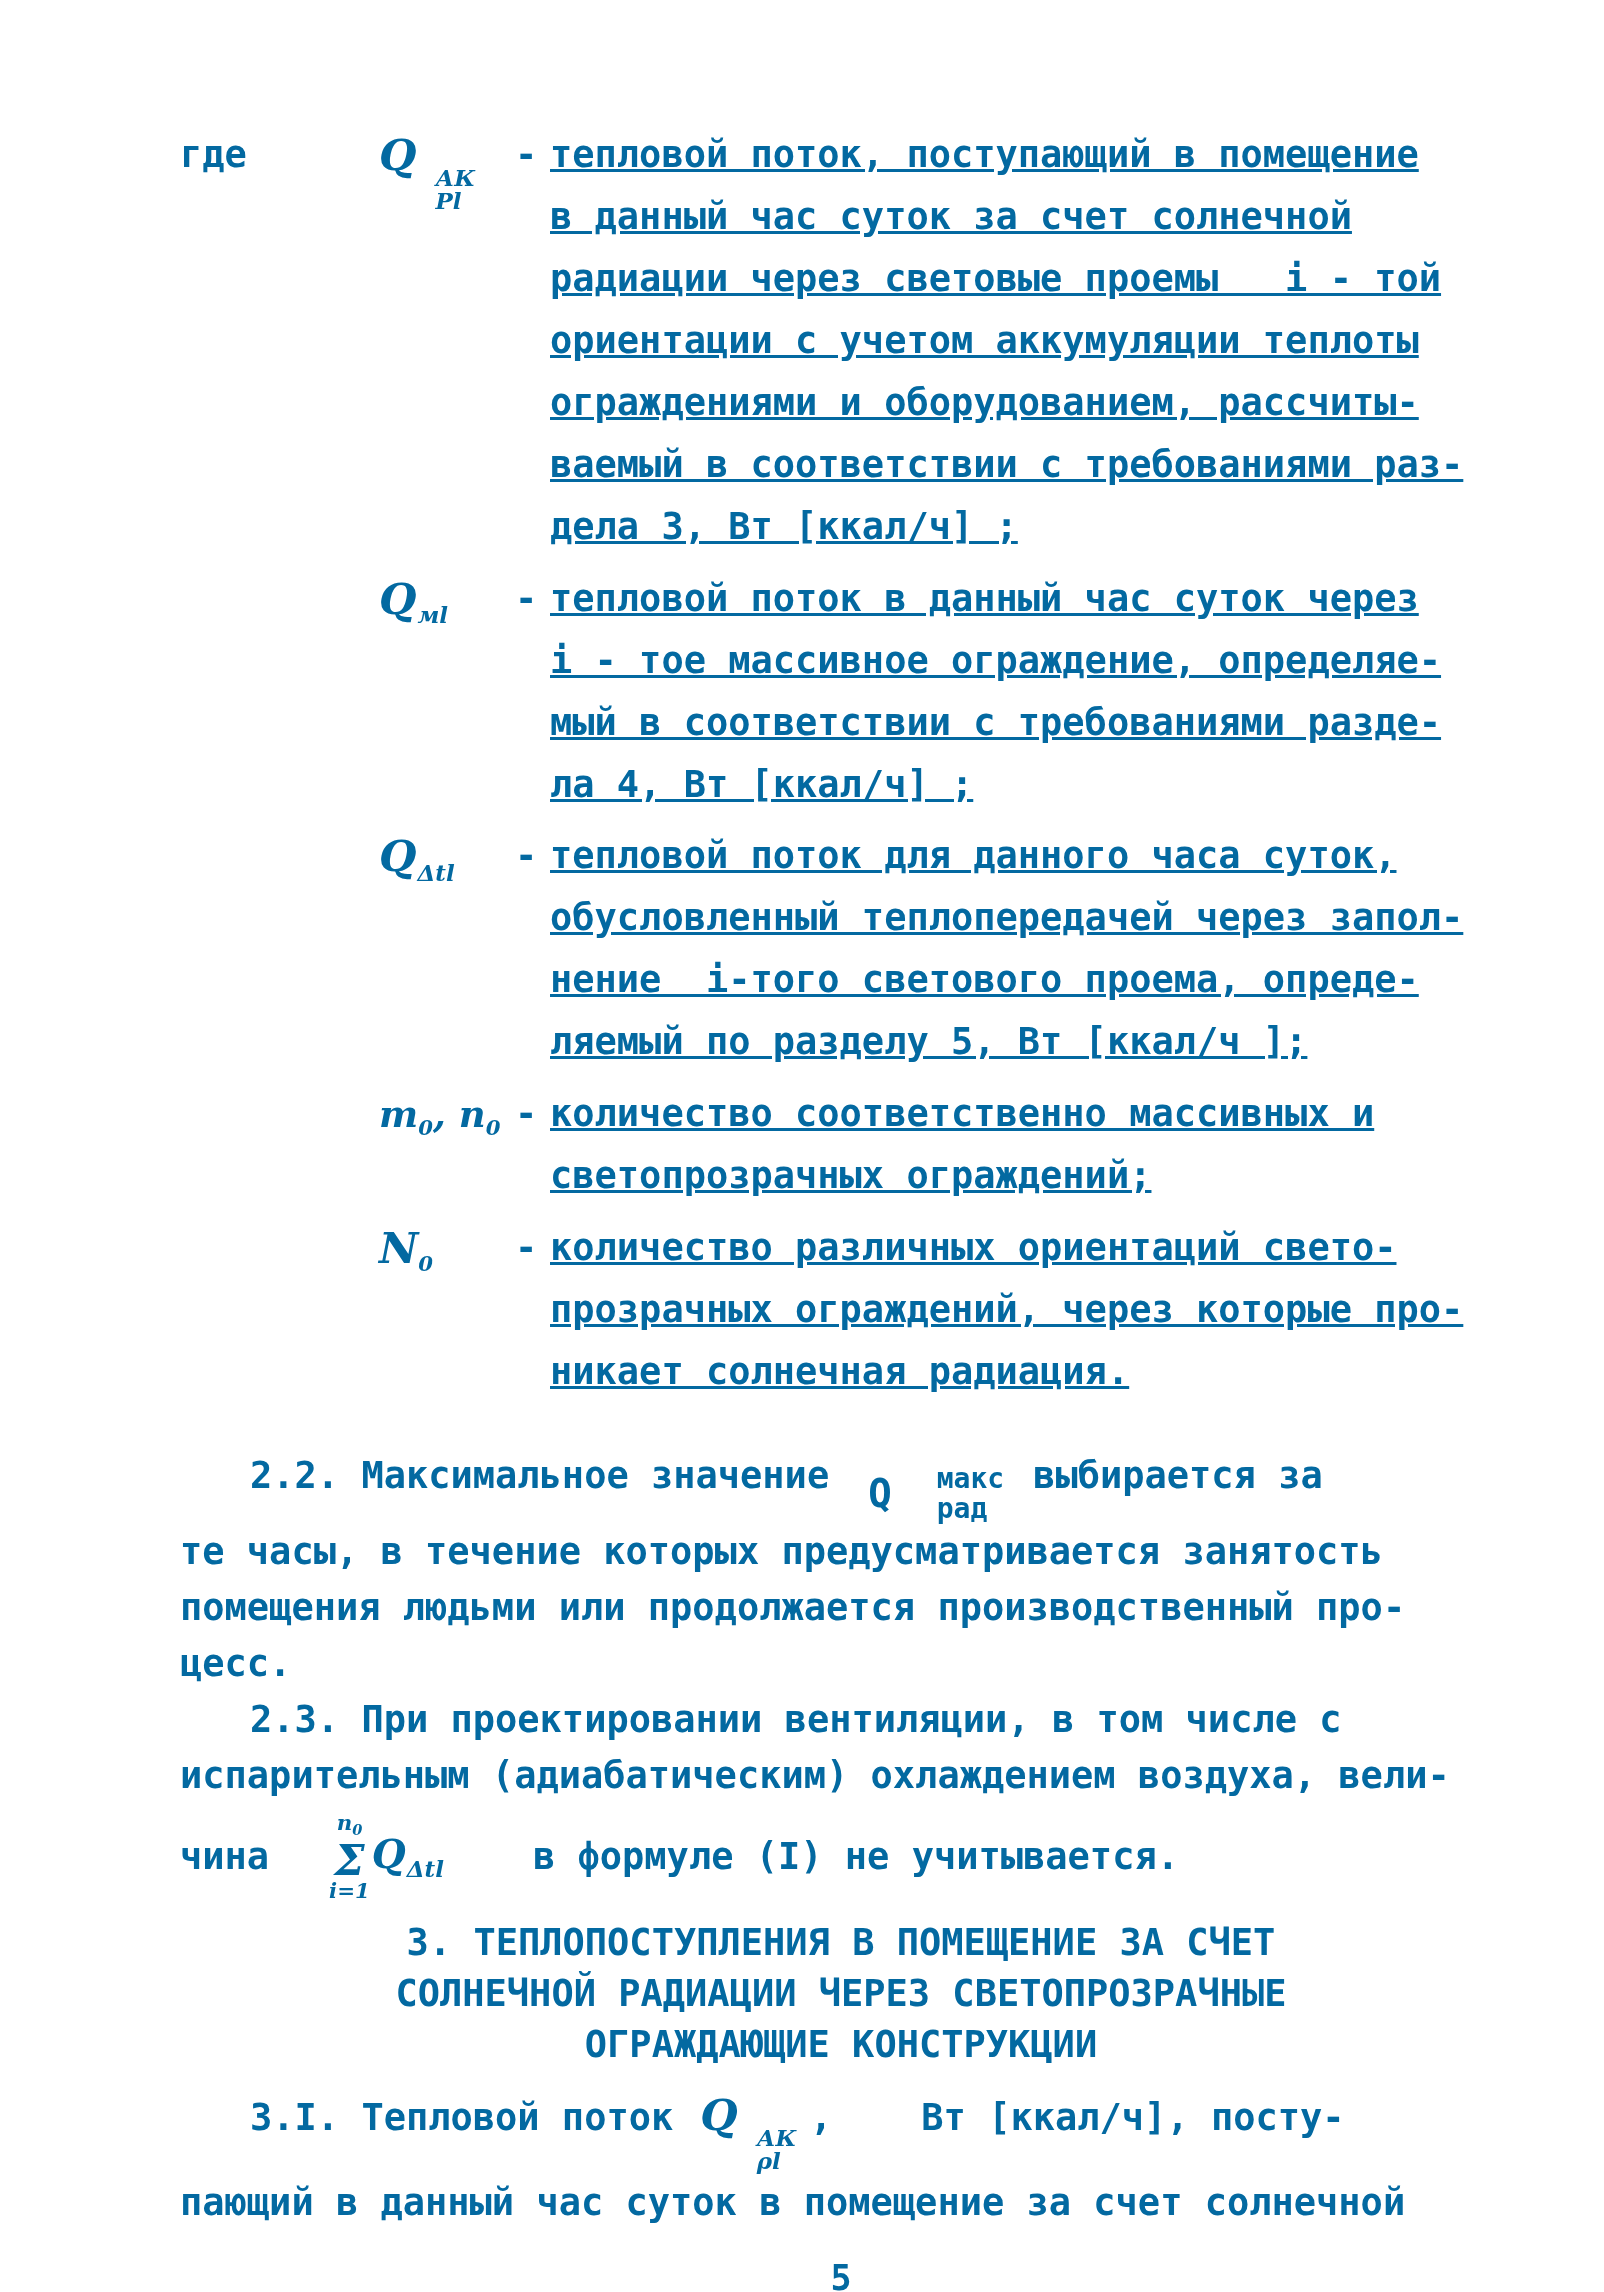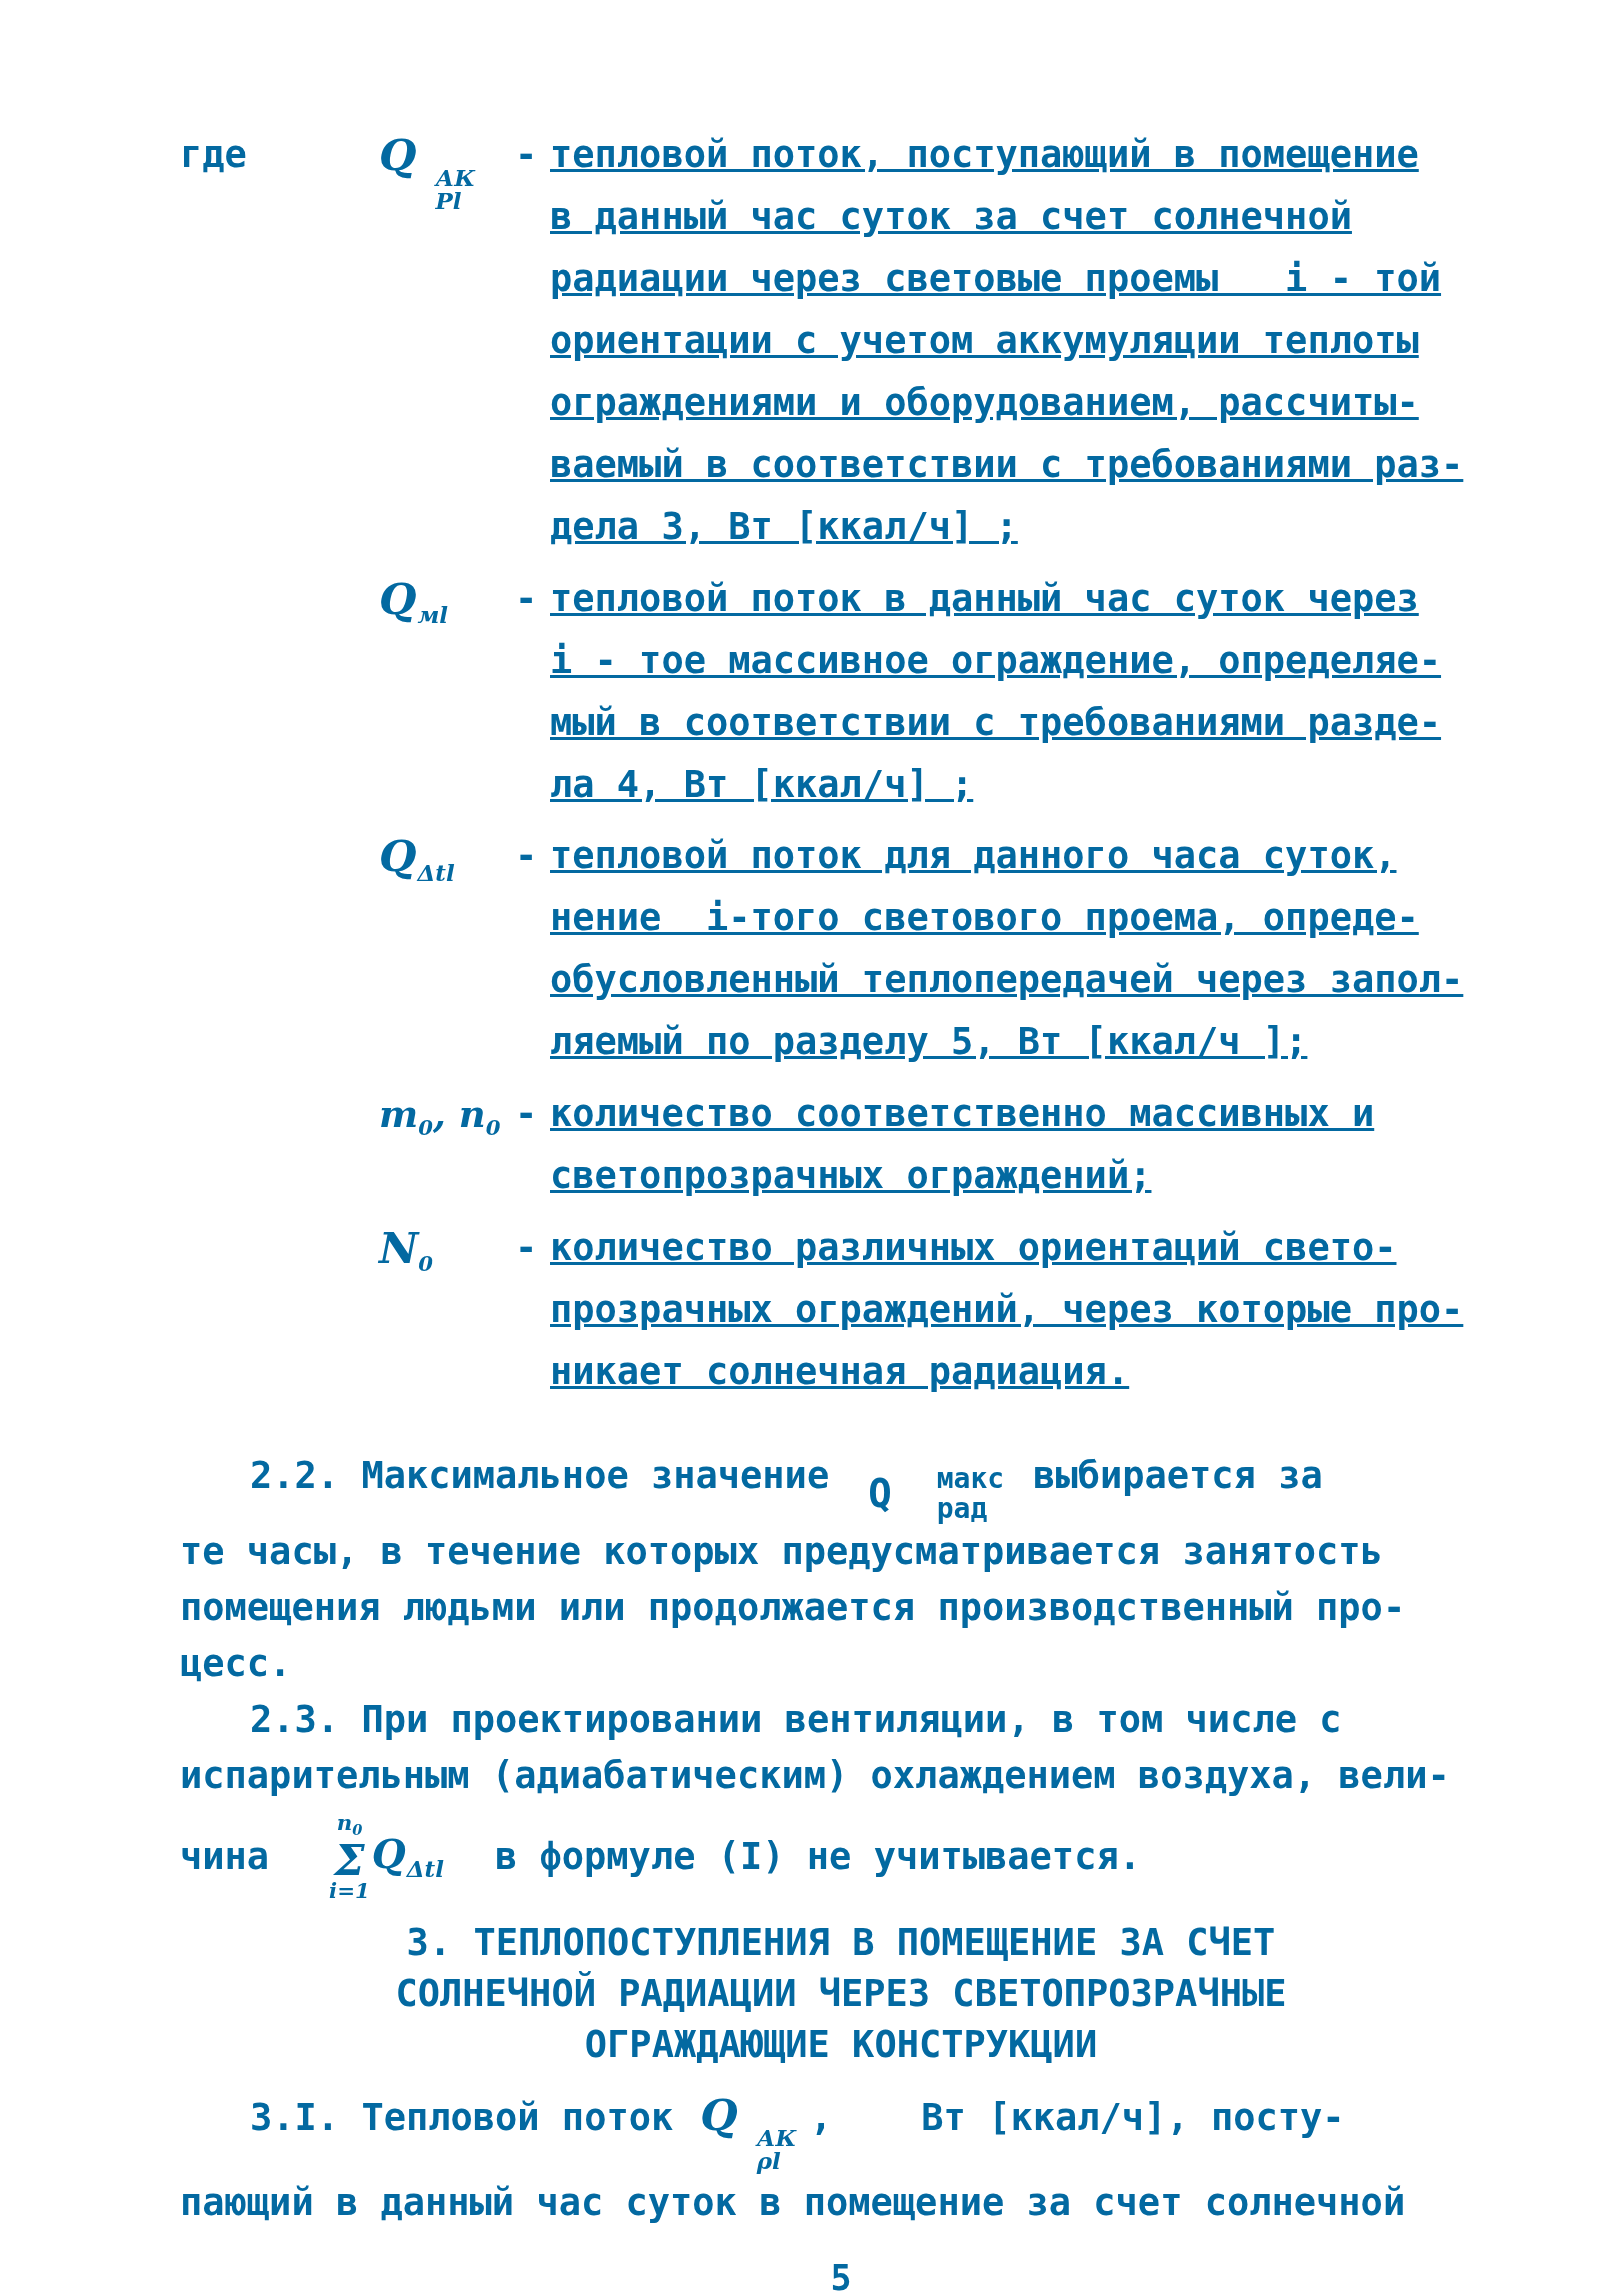--- a/index.html
+++ b/index.html
@@ -44,21 +44,21 @@
   
   .sumline{display:flex;align-items:center;min-height:105px;}
   .sumwrap{display:inline-flex;align-items:center;margin-left:60px;
            font-family:"DejaVu Serif", serif;font-style:italic;font-weight:700;}
   .sumcol{display:inline-flex;flex-direction:column;align-items:center;line-height:1;}
   .sumtop,.sumbot{font-size:21.3px;line-height:21.3px;}
   .sumtop sub,.sumbot sub{font-size:14.6px;}
   .sigma{font-size:43px;line-height:39px;}
   .sumq{margin-left:1.9px;}
   .sumq .mbase{font-size:39px;}
-  .post{margin-left:52px;}
+  .post{margin-left:90px;}
   
   .h3{margin-top:7.8px;text-align:center;}
   .h3 .tline{line-height:51px;}
   
   .p31{margin-top:15.5px;}
   .p31 .tline{line-height:61px;}
   .inlinesym{font-family:"DejaVu Serif", serif;font-style:italic;font-weight:700;margin:0 13.6px 0 27px;}
   
   .pagenum{margin-top:25px;text-align:center;font-size:35px;}
 </style>
@@ -97,22 +97,22 @@
         <div class="tline">ла 4, Вт [ккал/ч] ;</div>
       </div>
     </div>
 
     <div class="def-row">
       <div class="def-lead"></div>
       <div class="def-sym"><span class="mbase">Q</span><span class="msb">Δtl</span></div>
       <div class="def-dash">-</div>
       <div class="def-text">
         <div class="tline">тепловой поток для данного часа суток,</div>
+        <div class="tline">обусловленный теплопередачей через запол-</div>
         <div class="tline">нение  i-того светового проема, опреде-</div>
-        <div class="tline">обусловленный теплопередачей через запол-</div>
         <div class="tline">ляемый по разделу 5, Вт [ккал/ч ];</div>
       </div>
     </div>
 
     <div class="def-row">
       <div class="def-lead"></div>
       <div class="def-sym"><span>m</span><sub>0</sub><span>, </span><span>n</span><sub>0</sub></div>
       <div class="def-dash">-</div>
       <div class="def-text">
         <div class="tline">количество соответственно массивных и</div>

